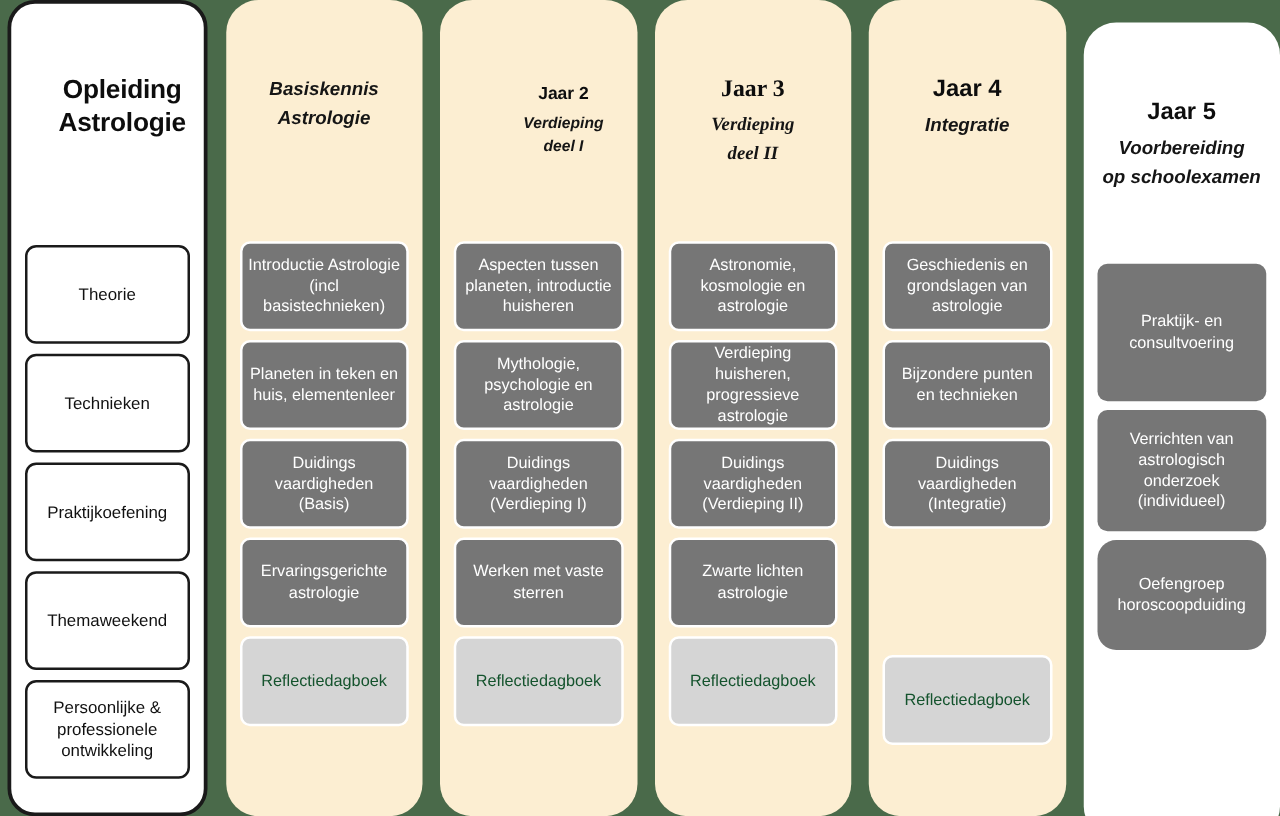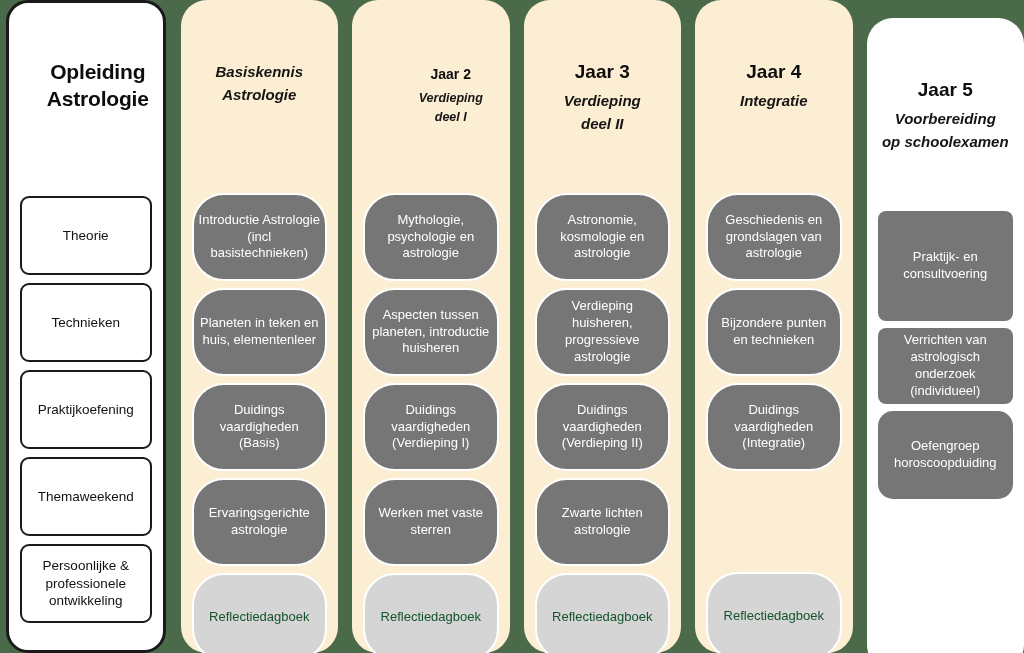--- a/index.html
+++ b/index.html
@@ -110,21 +110,21 @@
     font-weight: bold;
     color: #151515;
     line-height: 1.55;
     margin-top: 5px;
   }
 
   .year-sub.small { font-size: 12.5px; }
 
   .year-head.h1 { margin-top: 48px; }
   .year-head.h2 { margin-top: 54px; margin-left: 40px; }
-  .year-head.h3 { margin-top: 48px; }
+  .year-head.h3 { margin-top: 48px; font-family: Liberation Serif, serif; }
   .year-head.h4 { margin-top: 48px; }
   .year-head.h5 { margin-top: 48px; }
 
   
   .cards {
     position: absolute;
     top: 193px;
     left: 11px;
     right: 11px;
     display: flex;
@@ -154,24 +154,24 @@
     padding: 3px 7px;
   }
 
   .card.light {
     background: #d5d5d5;
     color: #14532d;
     border: 2px solid #ffffff;
     font-size: 13px;
   }
 
-  .h-80 { height: 88px; border-radius: 32px; }
+  .h-80 { height: 72px; }
   .h-87 { height: 110px; }
   .h-88 { height: 88px; border-radius: 15px; }
-  .h-92 { height: 76px; }
+  .h-92 { height: 97px; }
   .spacer-87 { height: 87px; }
 </style>
 </head>
 <body>
 
 <div class="board">
 
   <div class="column col-overview">
     <div class="overview-title">
       <div>Opleiding</div>
@@ -208,22 +208,22 @@
 
   <div class="column col-year">
     <div class="year-head h2">
       <div class="year-title small">Jaar 2</div>
       <div class="year-sub small">
         <div>Verdieping</div>
         <div>deel I</div>
       </div>
     </div>
     <div class="cards">
+      <div class="card dark h-80">Aspecten tussen planeten, introductie huisheren</div>
       <div class="card dark h-80">Mythologie, psychologie en astrologie</div>
-      <div class="card dark h-80">Aspecten tussen planeten, introductie huisheren</div>
       <div class="card dark h-80">Duidings vaardigheden (Verdieping I)</div>
       <div class="card dark h-80">Werken met vaste sterren</div>
       <div class="card light h-80">Reflectiedagboek</div>
     </div>
   </div>
 
   <div class="gap"></div>
 
   <div class="column col-year">
     <div class="year-head h3">

